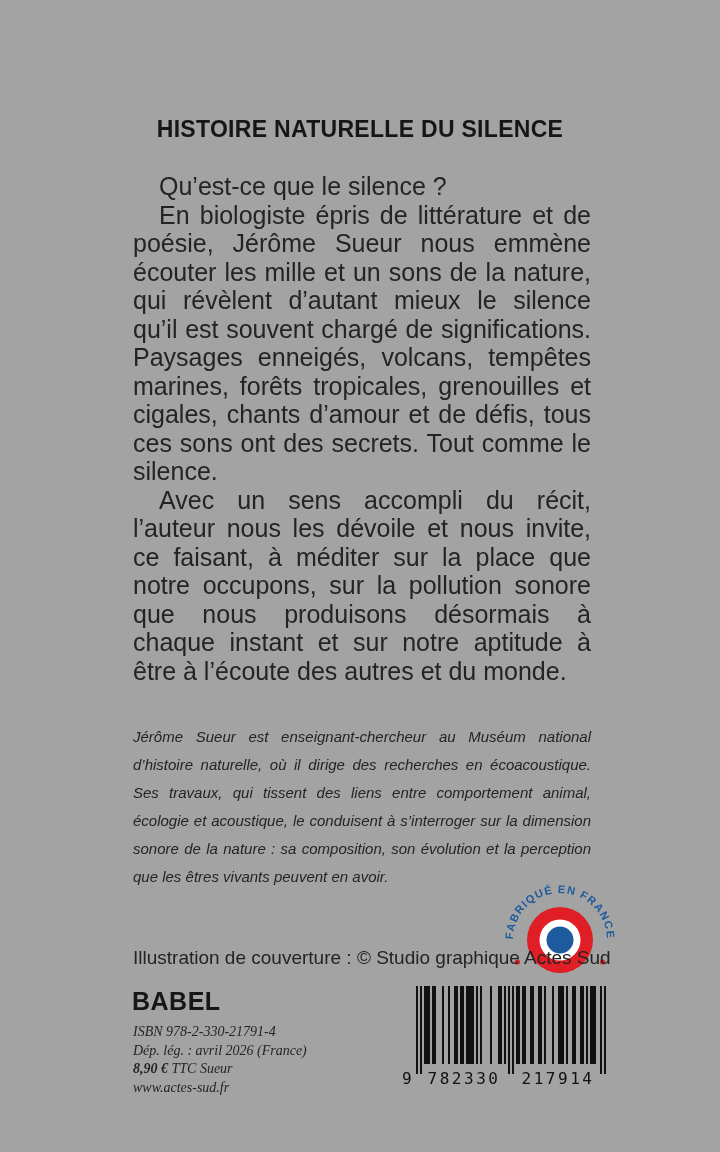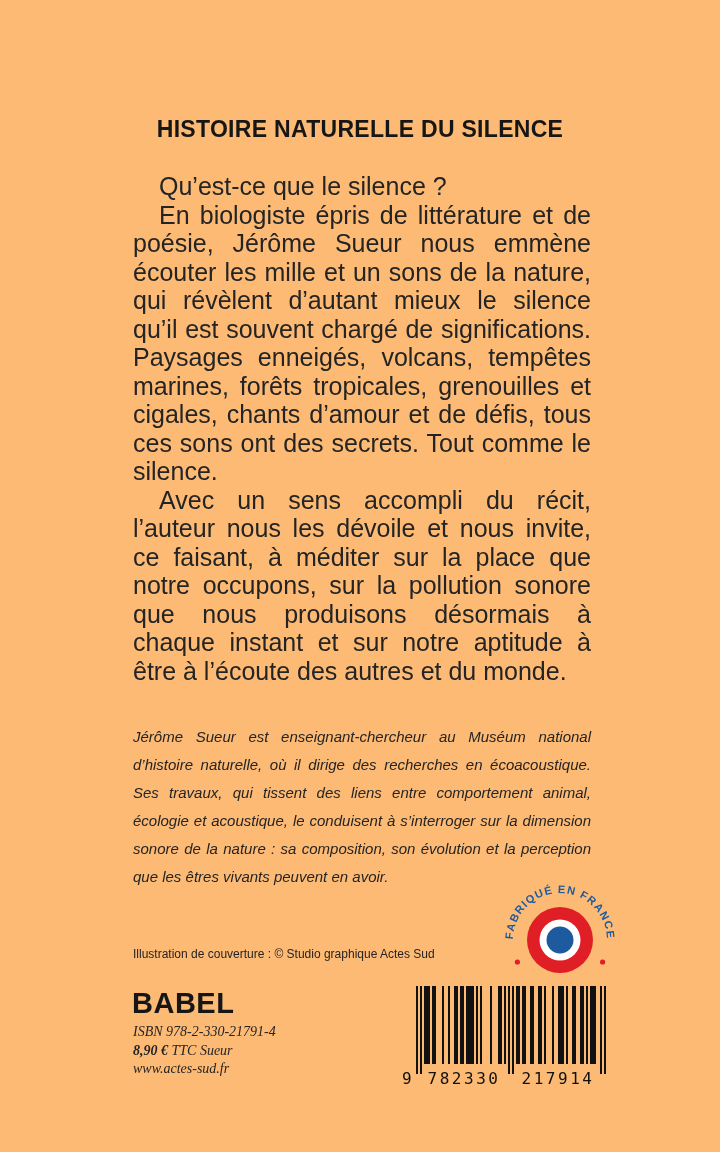--- a/index.html
+++ b/index.html
@@ -1,17 +1,17 @@
 <!DOCTYPE html>
 <html><head>
 <meta charset="utf-8">
 <style>
   html,body{margin:0;padding:0;background:#e8e8e8;}
   .page{
-    position:relative; width:720px; height:1152px; background:#fdba74;
+    position:relative; width:720px; height:1152px; background:#a3a3a3;
     font-family:"Liberation Sans", sans-serif; color:#1c1c1c; overflow:hidden;
     margin:0 auto;
   }
   .title{
     position:absolute; top:116px; left:0; width:720px; text-align:center;
     font-size:23px; font-weight:bold; letter-spacing:0.3px; color:#161616;
   }
   .text-column{
     position:absolute; left:133px; top:172px; width:458px;
   }
@@ -20,25 +20,25 @@
     font-size:25px; line-height:28.5px; color:#242424;
     hyphens:none; -webkit-hyphens:none;
   }
   .bio{
     margin-top:38px; font-style:italic; text-align:justify;
     font-size:15px; line-height:28px; color:#242424;
     hyphens:none; -webkit-hyphens:none;
   }
   .badge{ position:absolute; left:495px; top:870px; width:130px; height:107px; }
   .credit{
-    position:absolute; left:133px; top:947px; font-size:12px; color:#242424;
+    position:absolute; left:133px; top:947px; font-size:19px; color:#242424;
   }
   .publisher{
     position:absolute; left:132px; top:987px;
-    font-size:29px; font-weight:bold; letter-spacing:0.5px; color:#161616;
+    font-size:25px; font-weight:bold; letter-spacing:0.5px; color:#161616;
   }
   .isbn-block{
     position:absolute; left:133px; top:1023px;
     font-style:italic; font-size:14px; line-height:18.5px; color:#242424;font-family:Liberation Serif, serif;
   }
   .isbn-block .price-bold{ font-weight:bold; }
   .barcode{ position:absolute; left:400px; top:986px; }
   .barcode text{
     font-family:"DejaVu Sans Mono", monospace; font-size:16px; fill:#111;
     letter-spacing:2.5px;
@@ -73,20 +73,21 @@
     <circle cx="22.4" cy="92" r="2.6" fill="#e01e25"></circle>
     <circle cx="107.6" cy="92" r="2.6" fill="#e01e25"></circle>
   </svg>
 
   <div class="credit">Illustration de couverture : © Studio graphique Actes Sud</div>
 
   <div class="publisher">BABEL</div>
 
   <div class="isbn-block">
     <div>ISBN 978-2-330-21791-4</div>
+    <div>Dép. lég. : avril 2026 (France)</div>
     <div><span class="price-bold">8,90 €</span><span> TTC Sueur</span></div>
     <div>www.actes-sud.fr</div>
   </div>
 
   <svg id="barcode-svg" class="barcode" width="206" height="102" viewBox="0 0 206 102" aria-hidden="true">
     <g id="barcode-bars">
         <rect x="16" y="0" width="2" height="88" fill="#111"></rect>
         <rect x="20" y="0" width="2" height="88" fill="#111"></rect>
         <rect x="24" y="0" width="2" height="78" fill="#111"></rect>
         <rect x="26" y="0" width="2" height="78" fill="#111"></rect>

